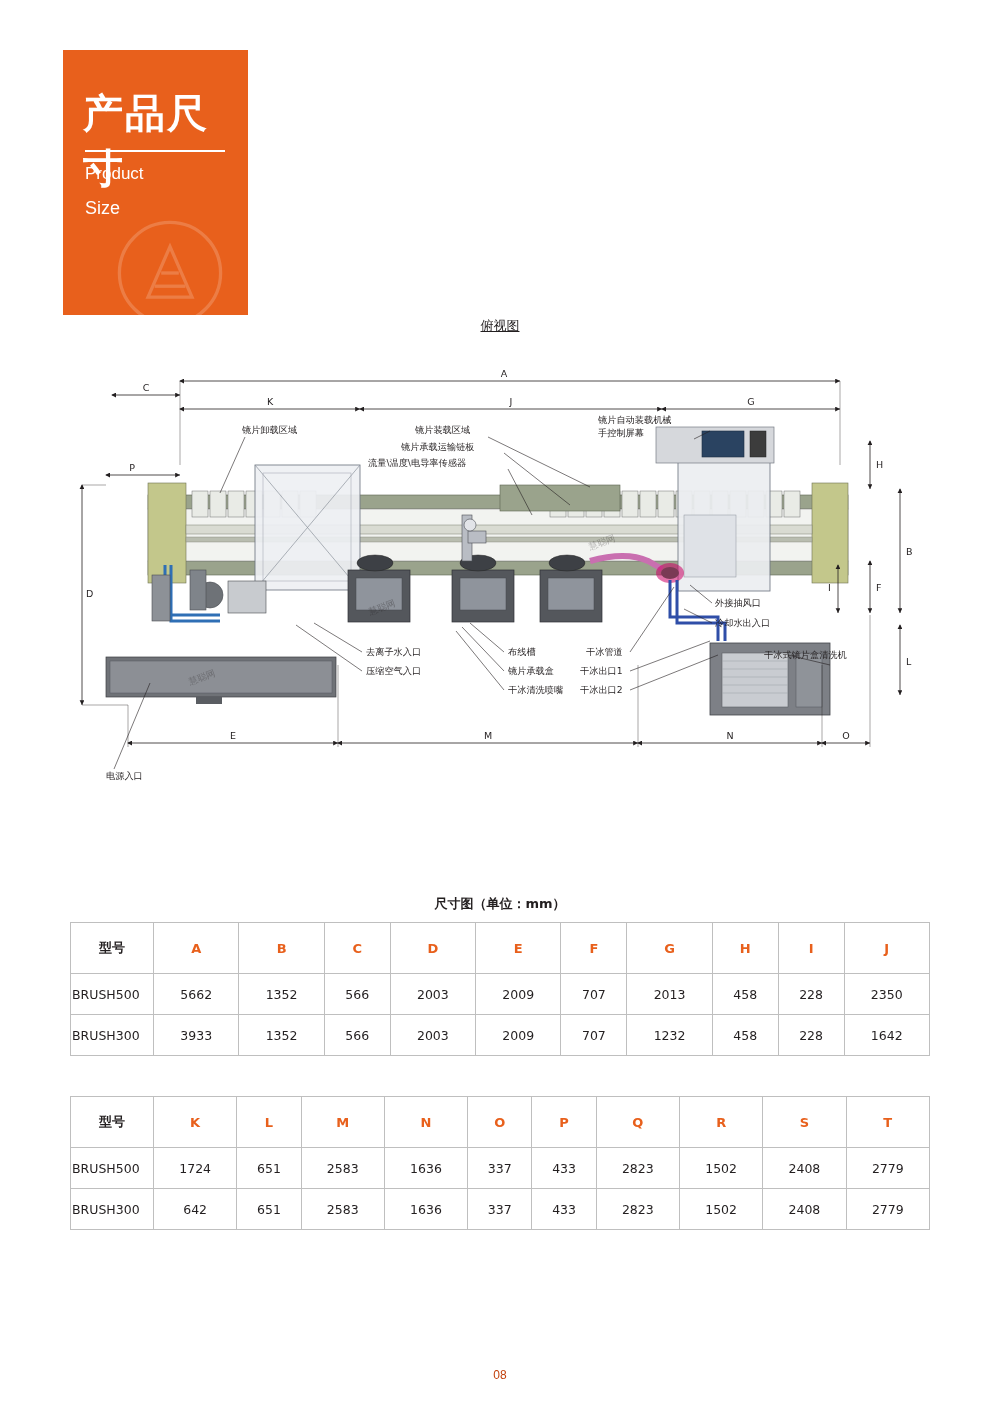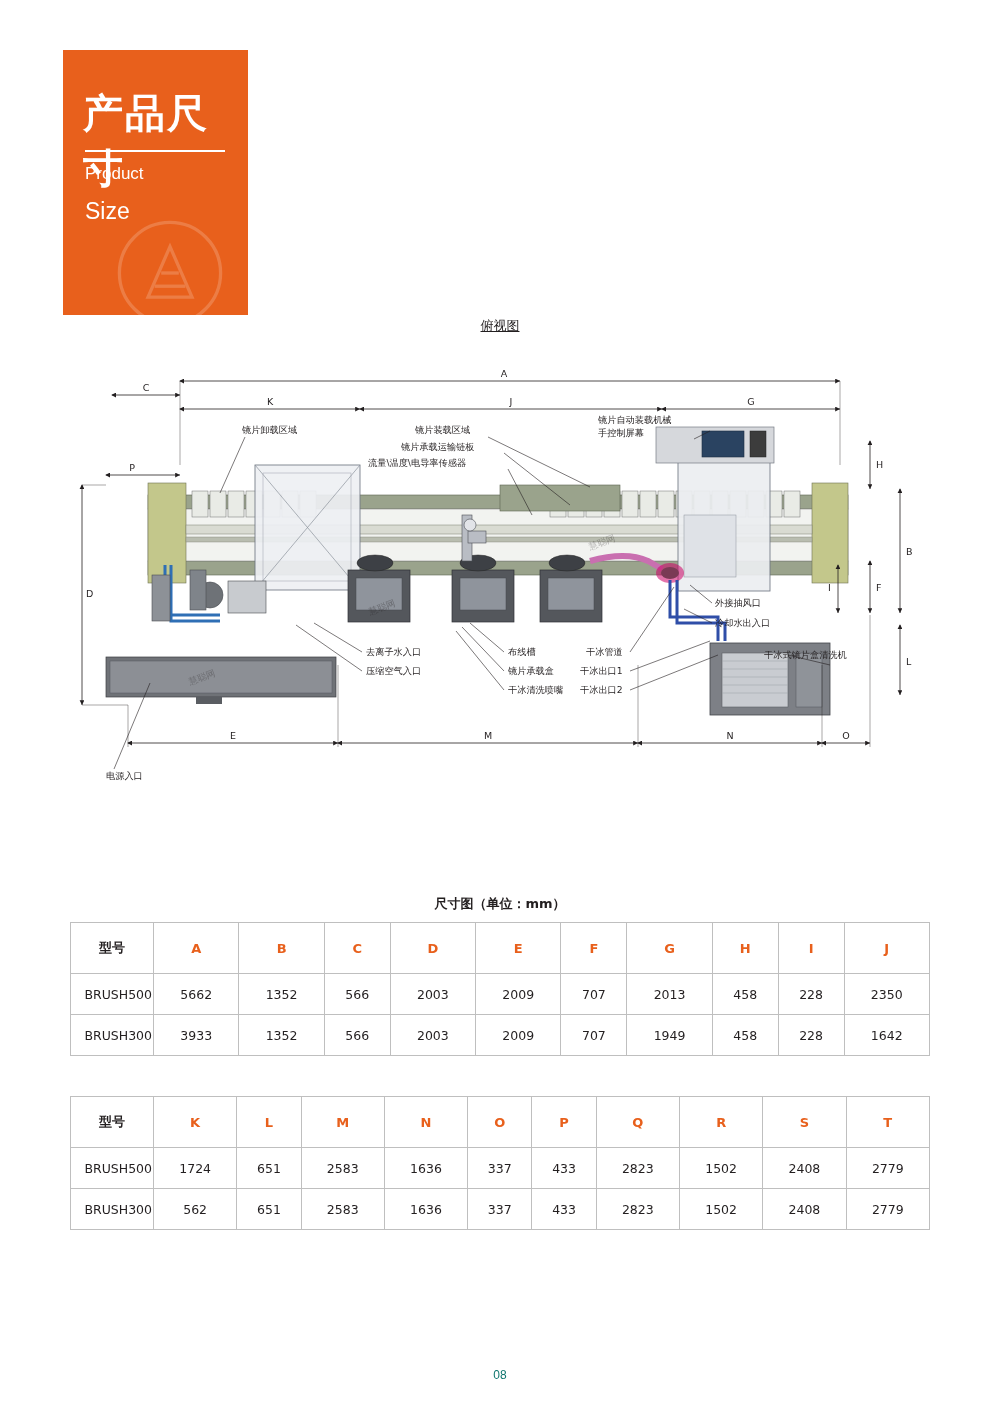--- a/index.html
+++ b/index.html
@@ -22,21 +22,21 @@
     font-family:"DejaVu Sans", sans-serif;
   }
   .header-rule{
     position:absolute;left:22px;top:100px;width:140px;height:2px;background:#ffffff;
   }
   .header-sub1{
     position:absolute;left:22px;top:114px;font-size:17px;color:#ffffff;
     font-family:"Liberation Sans", sans-serif;
   }
   .header-sub2{
-    position:absolute;left:22px;top:148px;font-size:23px;color:#ffffff;
+    position:absolute;left:22px;top:148px;font-size:18px;color:#ffffff;
     font-family:"Liberation Sans", sans-serif;
   }
   .header-watermark{
     position:absolute;left:52px;top:168px;width:110px;height:110px;
     opacity:.18;
   }
   
   .fig-caption{
     position:absolute;width:100%;text-align:center;font-size:13px;
     font-family:"DejaVu Sans", sans-serif;color:#231f20;
@@ -66,27 +66,27 @@
     font-weight:normal;
     color:#231f20;
   }
   .tbl th.modelhead{
     font-weight:bold;color:#231f20;font-size:13px;
   }
   .tbl th.dimhead{
     color:#e8601c;font-weight:bold;font-size:13px;
   }
   .tbl td.modelcell{
-    font-size:12.5px;color:#231f20;text-align:right;margin-left:16px;
+    font-size:12.5px;color:#231f20;text-align:left;margin-left:16px;
   }
   .tbl tr.headrow td,.tbl tr.headrow th{height:48px;text-align:center;}
   
   .pageno{
     position:absolute;left:0;top:1368px;width:100%;text-align:center;
-    font-size:12px;color:#0f766e;font-family:"Liberation Sans", sans-serif;
+    font-size:12px;color:#c2410c;font-family:"Liberation Sans", sans-serif;
   }
   
   .lbl{font-family:"DejaVu Sans", sans-serif;font-size:9.2px;fill:#231f20;}
   .dimletter{font-family:"DejaVu Sans", sans-serif;font-size:9.5px;fill:#231f20;}
 </style>
 </head>
 <body>
 
 <div class="header-block">
   <div class="header-title">产品尺寸</div>
@@ -365,21 +365,21 @@
     <td>2350</td>
   </tr>
   <tr>
     <td class="modelcell">BRUSH300</td>
     <td>3933</td>
     <td>1352</td>
     <td>566</td>
     <td>2003</td>
     <td>2009</td>
     <td>707</td>
-    <td>1949</td>
+    <td>1232</td>
     <td>458</td>
     <td>228</td>
     <td>1642</td>
   </tr>
 </tbody>
   </table>
 
 <table class="tbl t2">
   <tbody>
       <tr class="headrow">
@@ -403,21 +403,21 @@
     <td>1636</td>
     <td>337</td>
     <td>433</td>
     <td>2823</td>
     <td>1502</td>
     <td>2408</td>
     <td>2779</td>
   </tr>
   <tr>
     <td class="modelcell">BRUSH300</td>
-    <td>562</td>
+    <td>642</td>
     <td>651</td>
     <td>2583</td>
     <td>1636</td>
     <td>337</td>
     <td>433</td>
     <td>2823</td>
     <td>1502</td>
     <td>2408</td>
     <td>2779</td>
   </tr>

